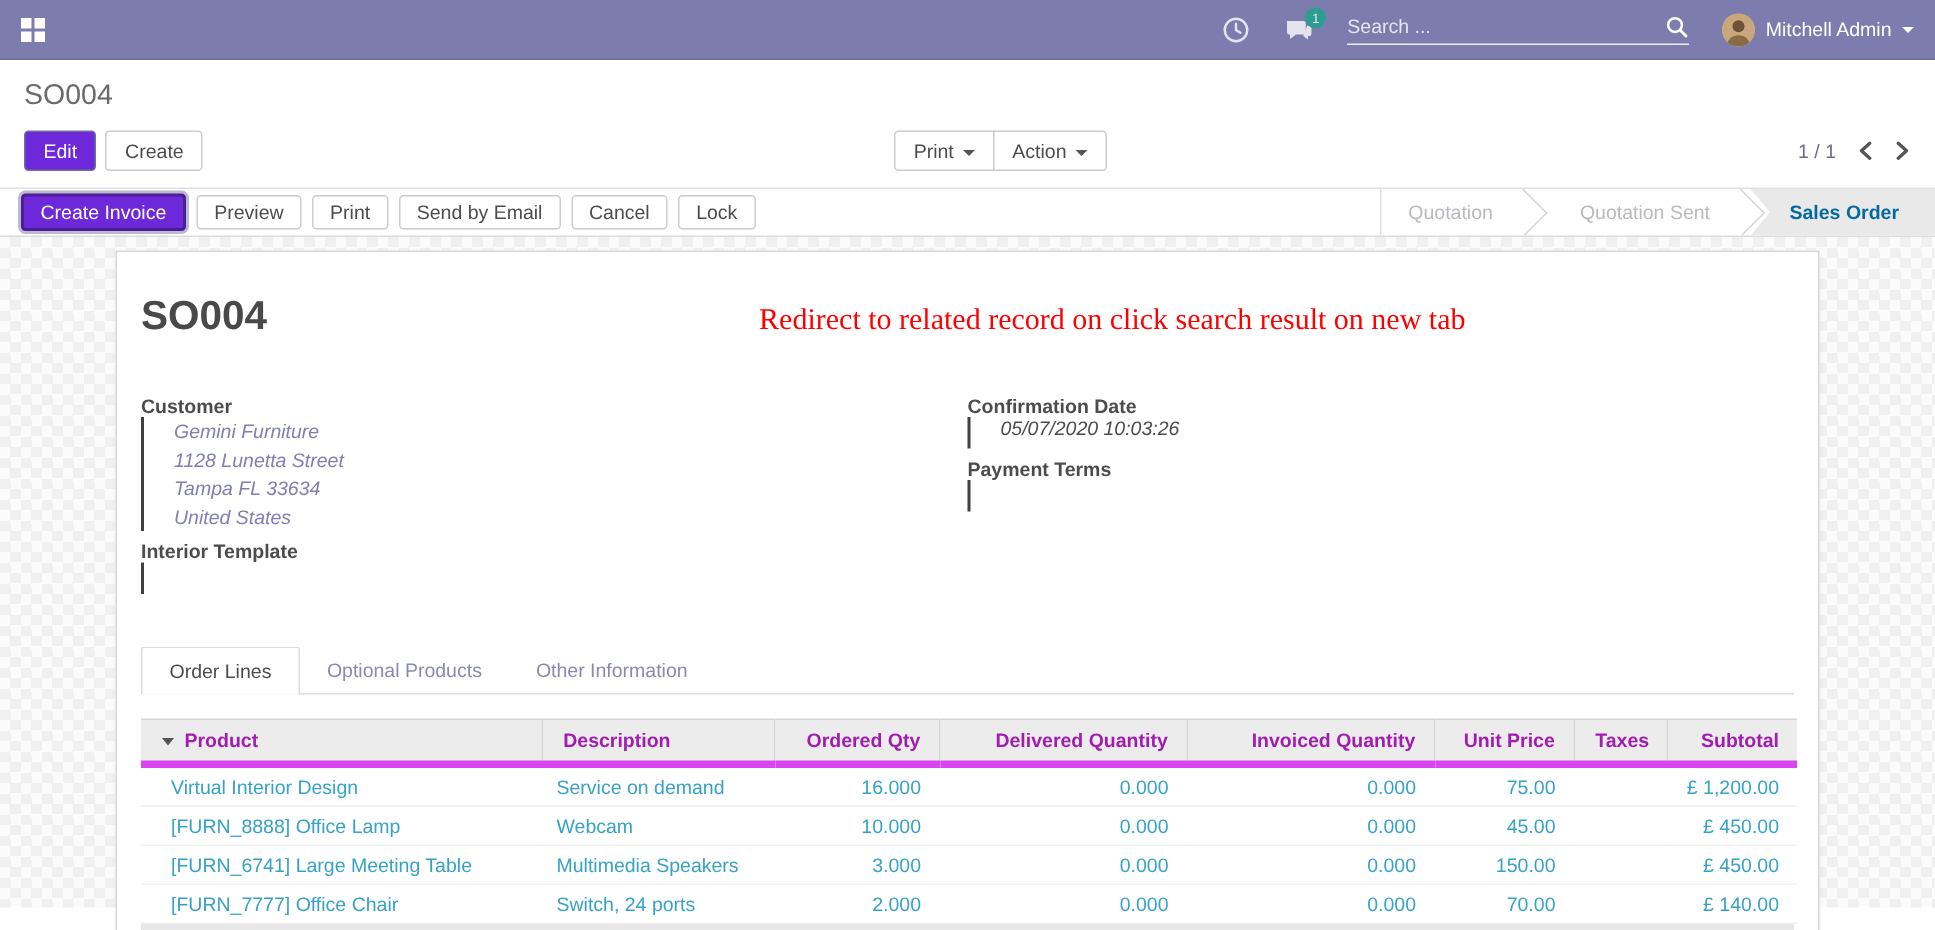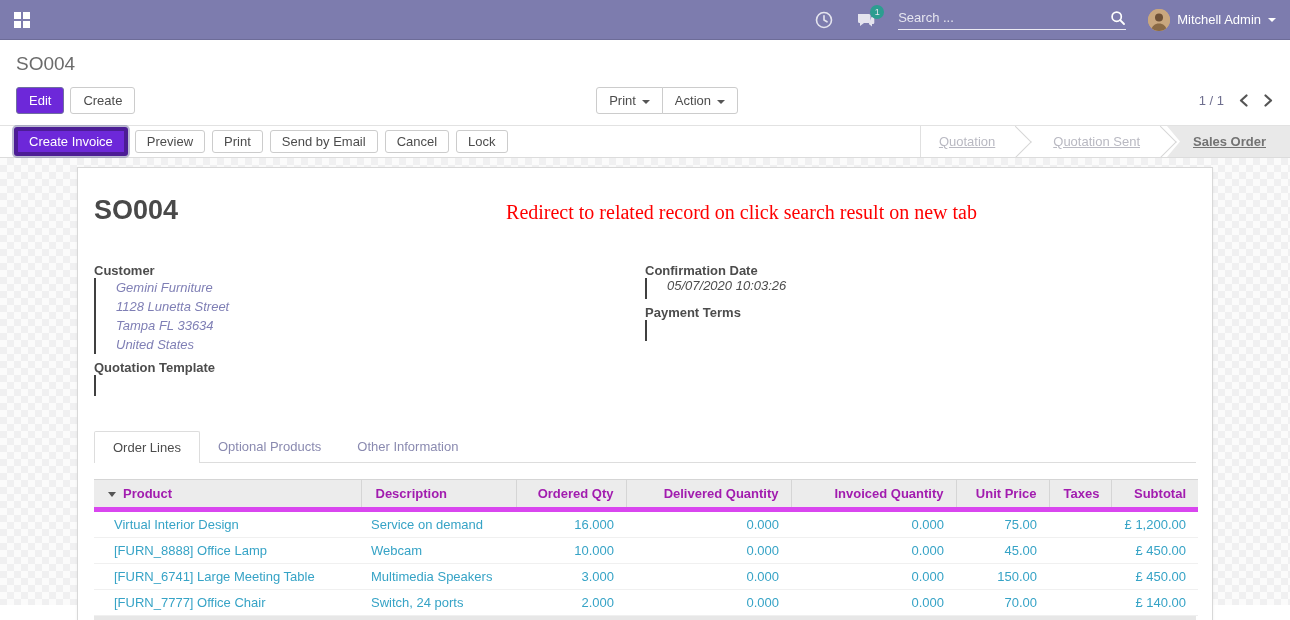--- a/index.html
+++ b/index.html
@@ -46,29 +46,29 @@
     vertical-align:middle; }
   .cp-right { display:flex; align-items:center; gap:14px; color:#6e6e8e; }
   .pager-arrow { cursor:pointer; color:#555; }
   .pager-arrow svg { width:11px; height:13px; display:block; }
 
   
   .statusbar { height:33px; background:#fff; border-top:1px solid #e2e2e2;
     border-bottom:1px solid #dcdcdc; display:flex; align-items:stretch; }
   .sb-buttons { display:flex; align-items:center; gap:7px; padding:0 0 0 14px; flex:1; }
   .sb-btn { padding:3px 11px; }
-  .sb-btn-focus { border:4px solid #4c1d95; box-shadow:0 0 0 2px rgba(104,102,155,.45); }
+  .sb-btn-focus { border:2px solid #4c1d95; box-shadow:0 0 0 2px rgba(104,102,155,.45); }
   .stages { display:flex; align-items:stretch; border-left:1px solid #e0e0e0; }
   .stage { display:flex; align-items:center; padding:0 18px; color:#b9b9c2;
-    cursor:pointer; white-space:nowrap;text-decoration:underline; }
+    cursor:pointer; white-space:nowrap; }
   .stage-sep { width:22px; position:relative; overflow:hidden; }
   .stage-sep::before { content:""; position:absolute; top:50%; left:-9px; width:22px; height:22px;
     transform:translateY(-50%) rotate(45deg); border-top:1px solid #d6d6d6;
     border-right:1px solid #d6d6d6; background:#fff; }
-  .stage-active { background:#e9e9e9; color:#737373; font-weight:bold; padding:0 24px 0 26px;
+  .stage-active { background:#e9e9e9; color:#0369a1; font-weight:bold; padding:0 24px 0 26px;
     clip-path:polygon(0 0, 100% 0, 100% 100%, 0 100%, 13px 50%); margin-left:-13px; }
 
   
   .content { height:447px; padding:9px 77px 0;
     background-color:#fbfbfb;
     background-image:conic-gradient(#f0f0f1 25%, #fbfbfb 25% 50%, #f0f0f1 50% 75%, #fbfbfb 75%);
     background-size:14px 14px; }
   .sheet { background:#fff; border:1px solid #d8d8d8; box-shadow:0 1px 3px rgba(0,0,0,.06);
     min-height:450px; padding:27px 16px 20px; }
   .sheet-title-row { display:flex; align-items:baseline; }
@@ -214,21 +214,21 @@
         <div class="field-row">
           <div class="field-label">Customer</div>
           <div class="field-value link-purple">
             <div class="addr-line">Gemini Furniture</div>
             <div class="addr-line">1128 Lunetta Street</div>
             <div class="addr-line">Tampa FL 33634</div>
             <div class="addr-line">United States</div>
           </div>
         </div>
         <div class="field-row">
-          <div class="field-label">Quotation Template</div>
+          <div class="field-label">Interior Template</div>
           <div class="field-value"></div>
         </div>
       </div>
       <div class="field-col">
         <div class="field-row">
           <div class="field-label">Confirmation Date</div>
           <div class="field-value">05/07/2020 10:03:26</div>
         </div>
         <div class="field-row">
           <div class="field-label">Payment Terms</div>

